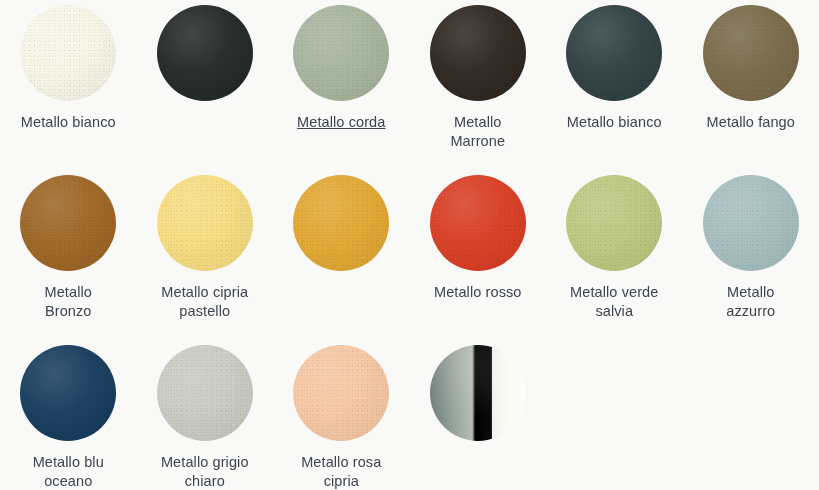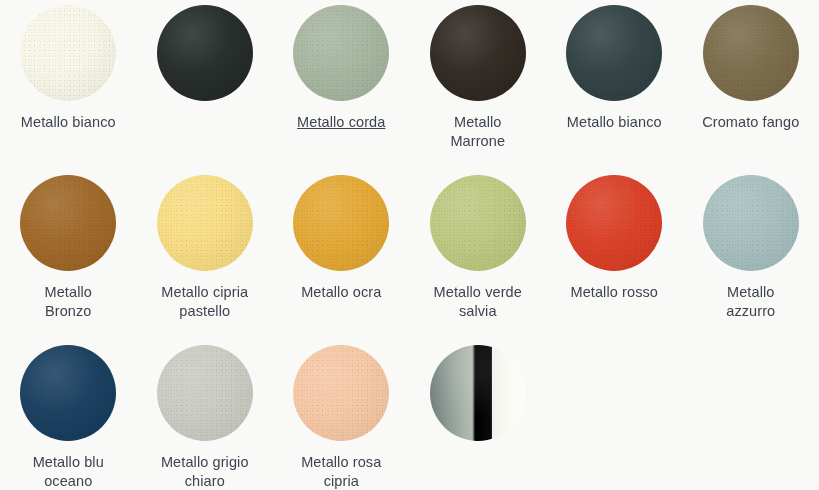--- a/index.html
+++ b/index.html
@@ -135,21 +135,21 @@
         <span class="grain"></span>
         <span class="sheen"></span>
       </div>
       <div class="swatch-label" style="color: rgb(61, 68, 80);">Metallo bianco</div>
     </div>
     <div class="swatch-cell">
       <div class="swatch-disc" style="background-color: rgb(119, 103, 70);">
         <span class="grain"></span>
         <span class="sheen"></span>
       </div>
-      <div class="swatch-label" style="color: rgb(61, 68, 80);">Cromato fango</div>
+      <div class="swatch-label" style="color: rgb(61, 68, 80);">Metallo fango</div>
     </div>
     <div class="swatch-cell">
       <div class="swatch-disc" style="background-color: rgb(156, 99, 33);">
         <span class="grain"></span>
         <span class="sheen"></span>
       </div>
       <div class="swatch-label" style="color: rgb(61, 68, 80);">Metallo
 Bronzo</div>
     </div>
     <div class="swatch-cell">
@@ -158,38 +158,37 @@
         <span class="sheen"></span>
       </div>
       <div class="swatch-label" style="color: rgb(61, 68, 80);">Metallo cipria
 pastello</div>
     </div>
     <div class="swatch-cell">
       <div class="swatch-disc" style="background-color: rgb(226, 166, 47);">
         <span class="grain"></span>
         <span class="sheen"></span>
       </div>
-      <div class="swatch-label" style="color: rgb(61, 68, 80);">Metallo ocra</div>
+    </div>
+    <div class="swatch-cell">
+      <div class="swatch-disc" style="background-color: rgb(217, 58, 32);">
+        <span class="grain"></span>
+        <span class="sheen"></span>
+      </div>
+      <div class="swatch-label" style="color: rgb(61, 68, 80);">Metallo rosso</div>
     </div>
     <div class="swatch-cell">
       <div class="swatch-disc" style="background-color: rgb(188, 199, 125);">
         <span class="grain"></span>
         <span class="sheen"></span>
       </div>
       <div class="swatch-label" style="color: rgb(61, 68, 80);">Metallo verde
 salvia</div>
     </div>
     <div class="swatch-cell">
-      <div class="swatch-disc" style="background-color: rgb(217, 58, 32);">
-        <span class="grain"></span>
-        <span class="sheen"></span>
-      </div>
-      <div class="swatch-label" style="color: rgb(61, 68, 80);">Metallo rosso</div>
-    </div>
-    <div class="swatch-cell">
       <div class="swatch-disc" style="background-color: rgb(164, 189, 190);">
         <span class="grain"></span>
         <span class="sheen"></span>
       </div>
       <div class="swatch-label" style="color: rgb(61, 68, 80);">Metallo
 azzurro</div>
     </div>
     <div class="swatch-cell">
       <div class="swatch-disc" style="background-color: rgb(18, 57, 90);">
         <span class="grain"></span>

